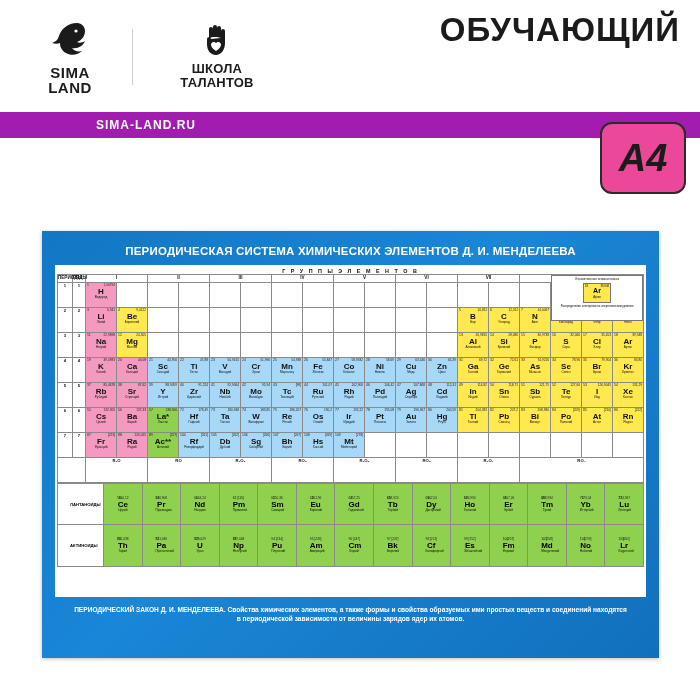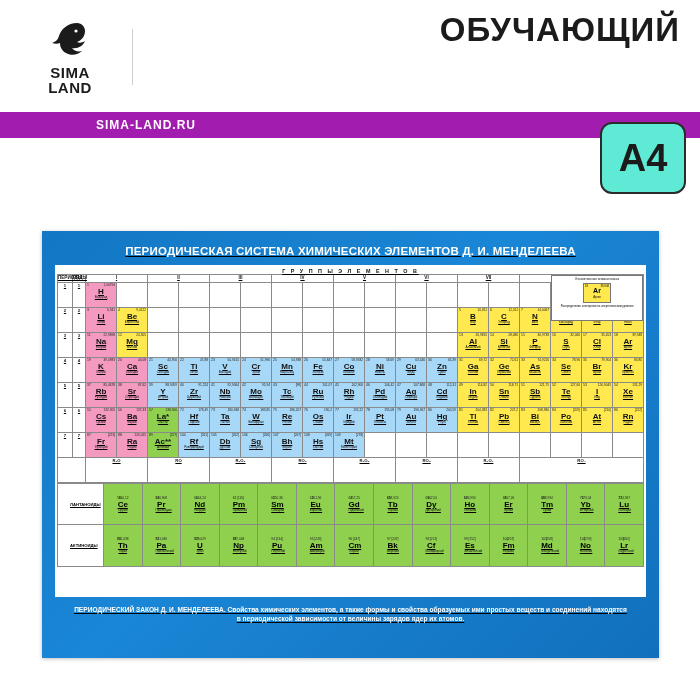--- a/index.html
+++ b/index.html
@@ -48,23 +48,24 @@
   }
   .urlbar .url {
     margin-left:96px; color:#ffffff; font-size:12px; font-weight:bold; letter-spacing:1px;
   }
 
   
   .specs {
     position:absolute; right:14px; top:122px; display:flex; gap:10px; align-items:stretch;
   }
   .badge {
-    border:2px solid #2b2b2b; border-radius:12px; background:#5eead4;
+    border:2px solid #2b2b2b; border-radius:12px; background:#ec4899;
     display:flex; flex-direction:column; align-items:center; justify-content:center;
     padding:6px 10px;
+    font-style:italic;
   }
   .badge.a4 { width:86px; height:72px; }
   .badge.mat { width:82px; height:72px; }
   .badge.dens { width:86px; height:72px; }
   .a4-text { font-size:38px; font-weight:bold; line-height:38px; color:#1b1b1b; }
   .mat-l1 { font-size:10px; color:#1b1b1b; line-height:12px; }
   .mat-l2 { font-size:14px; font-weight:bold; color:#1b1b1b; line-height:16px; }
   .dens-n { font-size:24px; font-weight:bold; line-height:24px; color:#1b1b1b; }
   .dens-u { font-size:11px; color:#1b1b1b; line-height:13px; }
   .dens-t { font-size:9px; color:#1b1b1b; line-height:11px; }
@@ -72,21 +73,20 @@
   
   .poster {
     position:absolute; left:42px; top:231px; width:617px; height:427px;
     background:
       radial-gradient(circle at 18% 22%, rgba(255,255,255,.10) 0 2px, transparent 3px),
       radial-gradient(circle at 72% 14%, rgba(255,255,255,.08) 0 2px, transparent 3px),
       radial-gradient(circle at 40% 78%, rgba(255,255,255,.08) 0 2px, transparent 3px),
       linear-gradient(135deg,#1277c4 0%, #1a86d6 45%, #1170bd 100%);
     box-shadow:0 1px 4px rgba(0,0,0,.25);
     padding:14px 13px 10px 13px;
-    text-decoration:underline;
   }
   .poster-title {
     color:#ffffff; font-weight:bold; font-size:11.5px; text-align:center;
     letter-spacing:.2px; margin-bottom:8px;
   }
   .table-area {
     background:#ffffff; width:591px; height:332px; position:relative;
     padding:2px;
   }
   .groups-label {
@@ -152,20 +152,32 @@
           <path d="M30 4c-9 0-16 6-18 13-1 4-4 6-7 7 3 1 6 1 8 0 0 4 2 8 6 10 5 3 12 2 16-2-4 1-8 0-10-3 6 1 11-2 13-7-3 2-6 2-8 1 5-2 8-6 8-11 0-4-3-8-8-8z" fill="#1b1b1b"></path>
           <circle cx="29" cy="12" r="1.6" fill="#fff"></circle>
         </svg>
       </div>
       <div class="sima-name">
         <span>SIMA</span><br>
         <span>LAND</span>
       </div>
     </div>
     <div class="divider-v"></div>
+    <div class="talants">
+      <div class="talants-mark">
+        <svg width="34" height="34" viewBox="0 0 34 34">
+          <path d="M9 14V5a2 2 0 014 0v8M13 13V3a2 2 0 014 0v10M17 13V4a2 2 0 014 0v10M21 14V7a2 2 0 014 0v12c0 7-4 12-9 12S7 27 7 20v-5a2 2 0 014 0" fill="#1b1b1b"></path>
+          <path d="M16 27c-3-2-5-4-5-6.2 0-1.6 1.2-2.8 2.7-2.8 1 0 1.8.5 2.3 1.2.5-.7 1.3-1.2 2.3-1.2 1.5 0 2.7 1.2 2.7 2.8C21 23 19 25 16 27z" fill="#ffffff"></path>
+        </svg>
+      </div>
+      <div class="talants-name">
+        <span>ШКОЛА</span><br>
+        <span>ТАЛАНТОВ</span>
+      </div>
+    </div>
   </div>
 
   <div class="big-title">
     <div class="l1">ОБУЧАЮЩИЙ</div>
   </div>
 </div>
 
 <div class="urlbar">
   <span class="url">SIMA-LAND.RU</span>
 </div>

